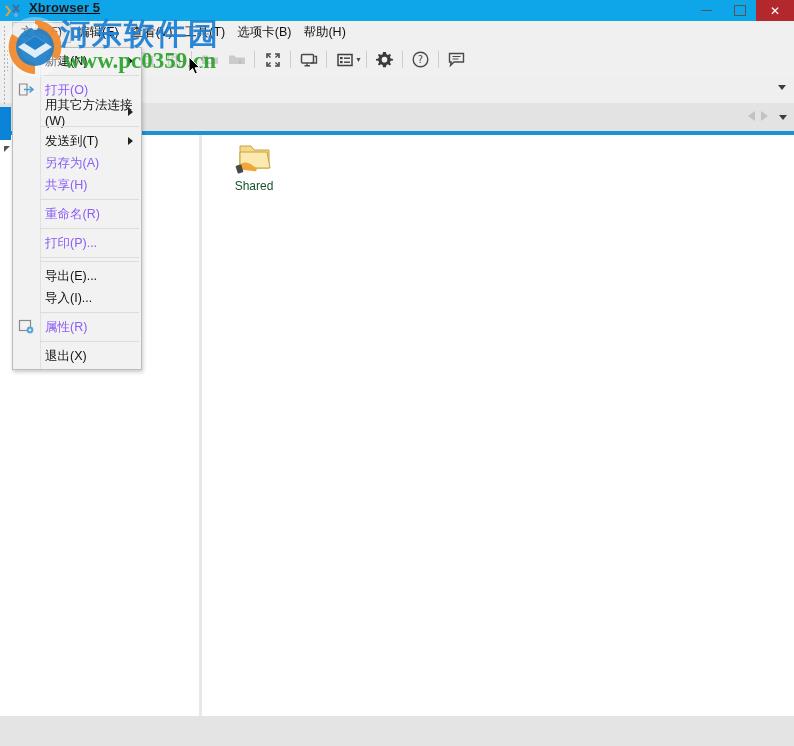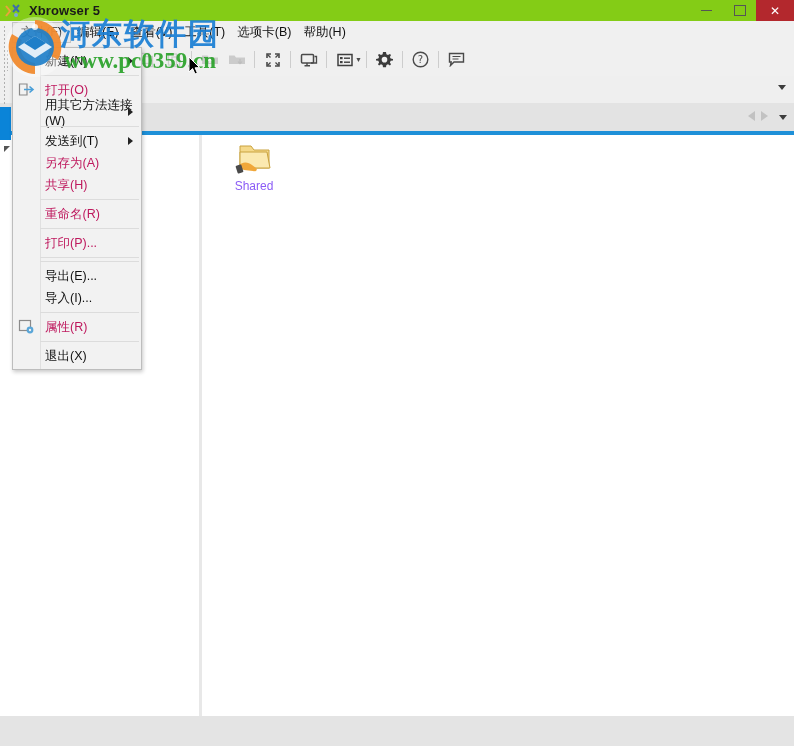--- a/index.html
+++ b/index.html
@@ -8,22 +8,22 @@
     background:#ffffff;
     font-family:"Liberation Sans","DejaVu Sans",sans-serif;
     font-size:12px;color:#000;
     -webkit-font-smoothing:antialiased;
   }
   #app{position:relative;width:794px;height:746px;background:#ffffff;}
 
   
   .titlebar{
     position:absolute;left:0;top:0;width:794px;height:21px;
-    background:#84cc16;
-    display:flex;align-items:center;
+    background:#0ea5e9;
+    display:flex;text-decoration:underline;
   }
   .title-icon{
     width:26px;height:21px;display:flex;align-items:center;justify-content:center;
   }
   .title-text{
     font-size:13px;font-weight:bold;color:#1a1a1a;margin-left:3px;letter-spacing:.1px;
   }
   .winbtns{position:absolute;right:0;top:0;height:21px;display:flex;}
   .winbtn{width:33px;height:21px;display:flex;align-items:center;justify-content:center;}
   .winbtn.close{background:#b3282d;width:38px;}
@@ -115,39 +115,39 @@
   }
   .statusbar{
     position:absolute;left:0;top:716px;width:794px;height:30px;background:#e4e4e4;
   }
 
   
   .fileitem{
     position:absolute;left:16px;top:5px;width:72px;
     display:flex;flex-direction:column;align-items:center;
   }
-  .fileitem .lbl{font-size:12px;color:#8b5cf6;margin-top:3px;}
+  .fileitem .lbl{font-size:12px;color:#14532d;margin-top:3px;}
 
   
   .dropdown{
     position:absolute;left:12px;top:47px;width:130px;
     background:#f2f2f2;border:1px solid #bdbdbd;
     box-shadow:1px 2px 4px rgba(0,0,0,.22);
     padding:2px 0 2px 0;box-sizing:border-box;z-index:40;
   }
   .dd-gutter{
     position:absolute;left:0;top:0;width:27px;height:100%;
     background:#f2f2f2;border-right:1px solid #e0e0e0;
   }
   .dd-row{
     position:relative;height:22px;display:flex;align-items:center;
     padding-left:32px;box-sizing:border-box;font-size:12.5px;z-index:2;
   }
   .dd-row.enabled{color:#111;}
-  .dd-row.disabled{color:#be185d;align-items:center;}
+  .dd-row.disabled{color:#8b5cf6;align-items:center;}
   .dd-sep{height:1px;background:#dcdcdc;margin:3px 2px 3px 27px;position:relative;z-index:2;}
   .dd-arrow{
     position:absolute;right:8px;top:50%;margin-top:-4px;width:0;height:0;
     border-top:4px solid transparent;border-bottom:4px solid transparent;
     border-left:5px solid #222;
   }
   .dd-icon{position:absolute;left:5px;top:50%;margin-top:-8px;width:17px;height:16px;}
 
   
   .wm{position:absolute;left:0;top:0;width:330px;height:80px;z-index:60;pointer-events:none;}

